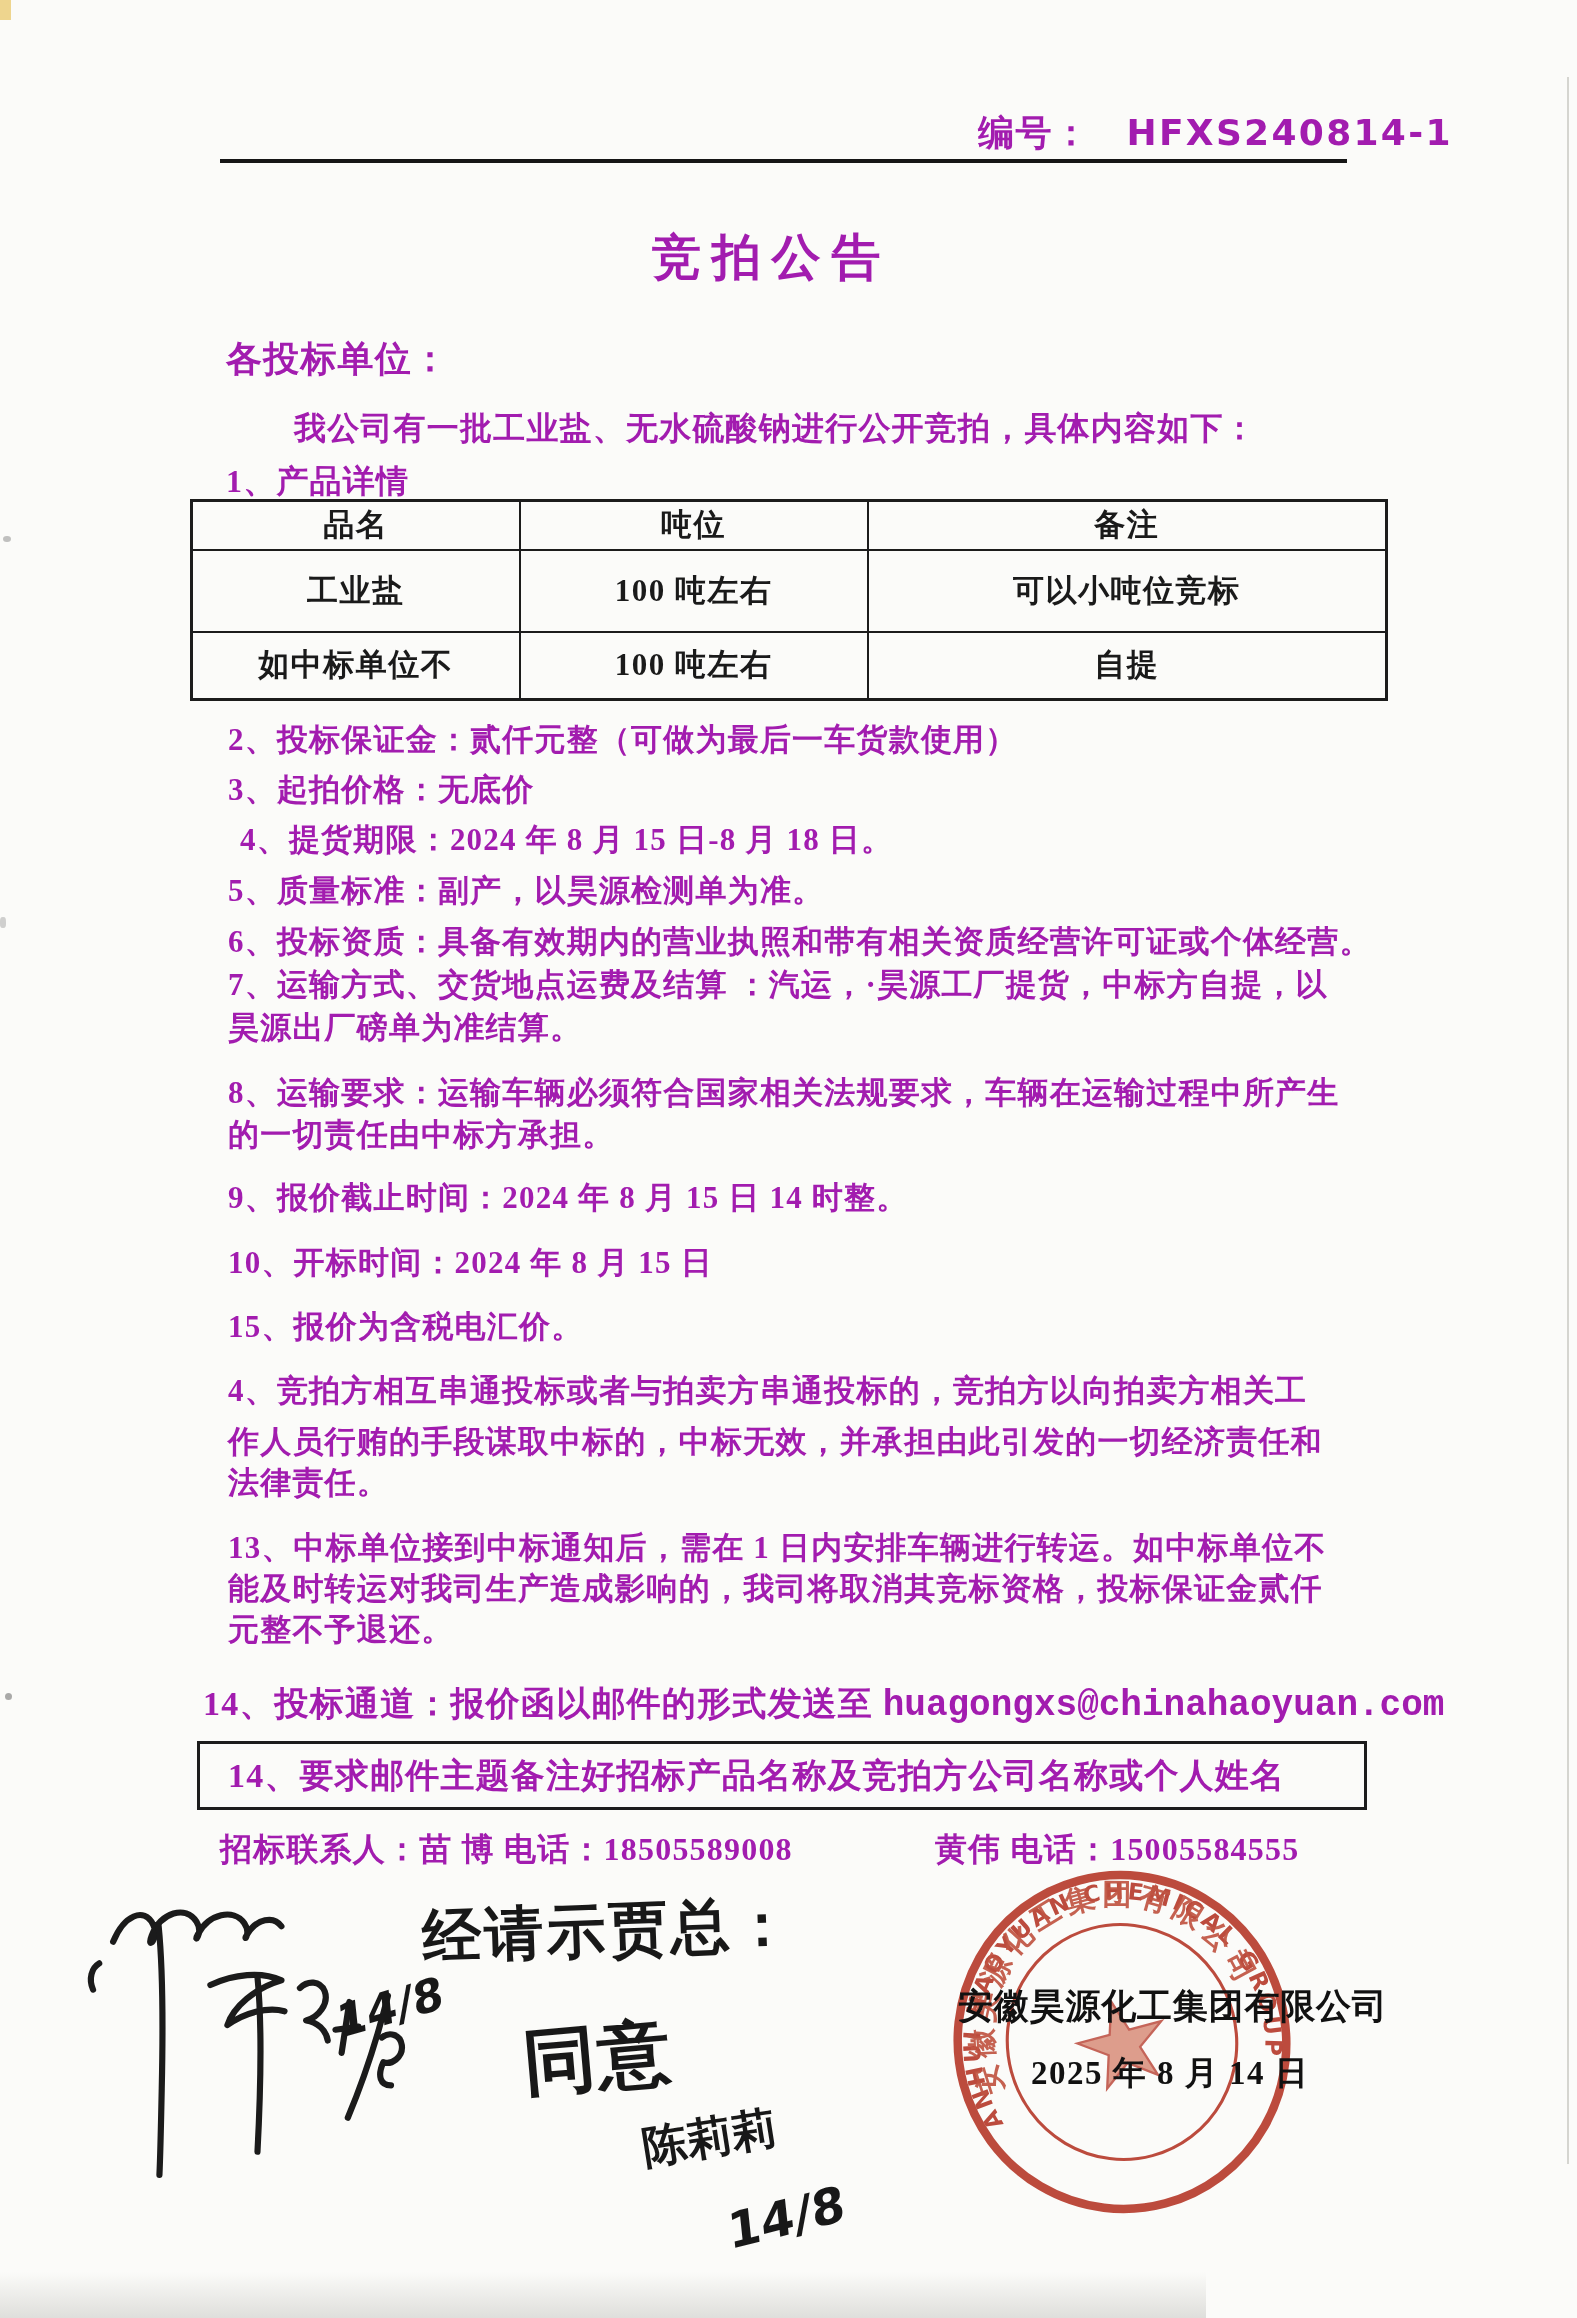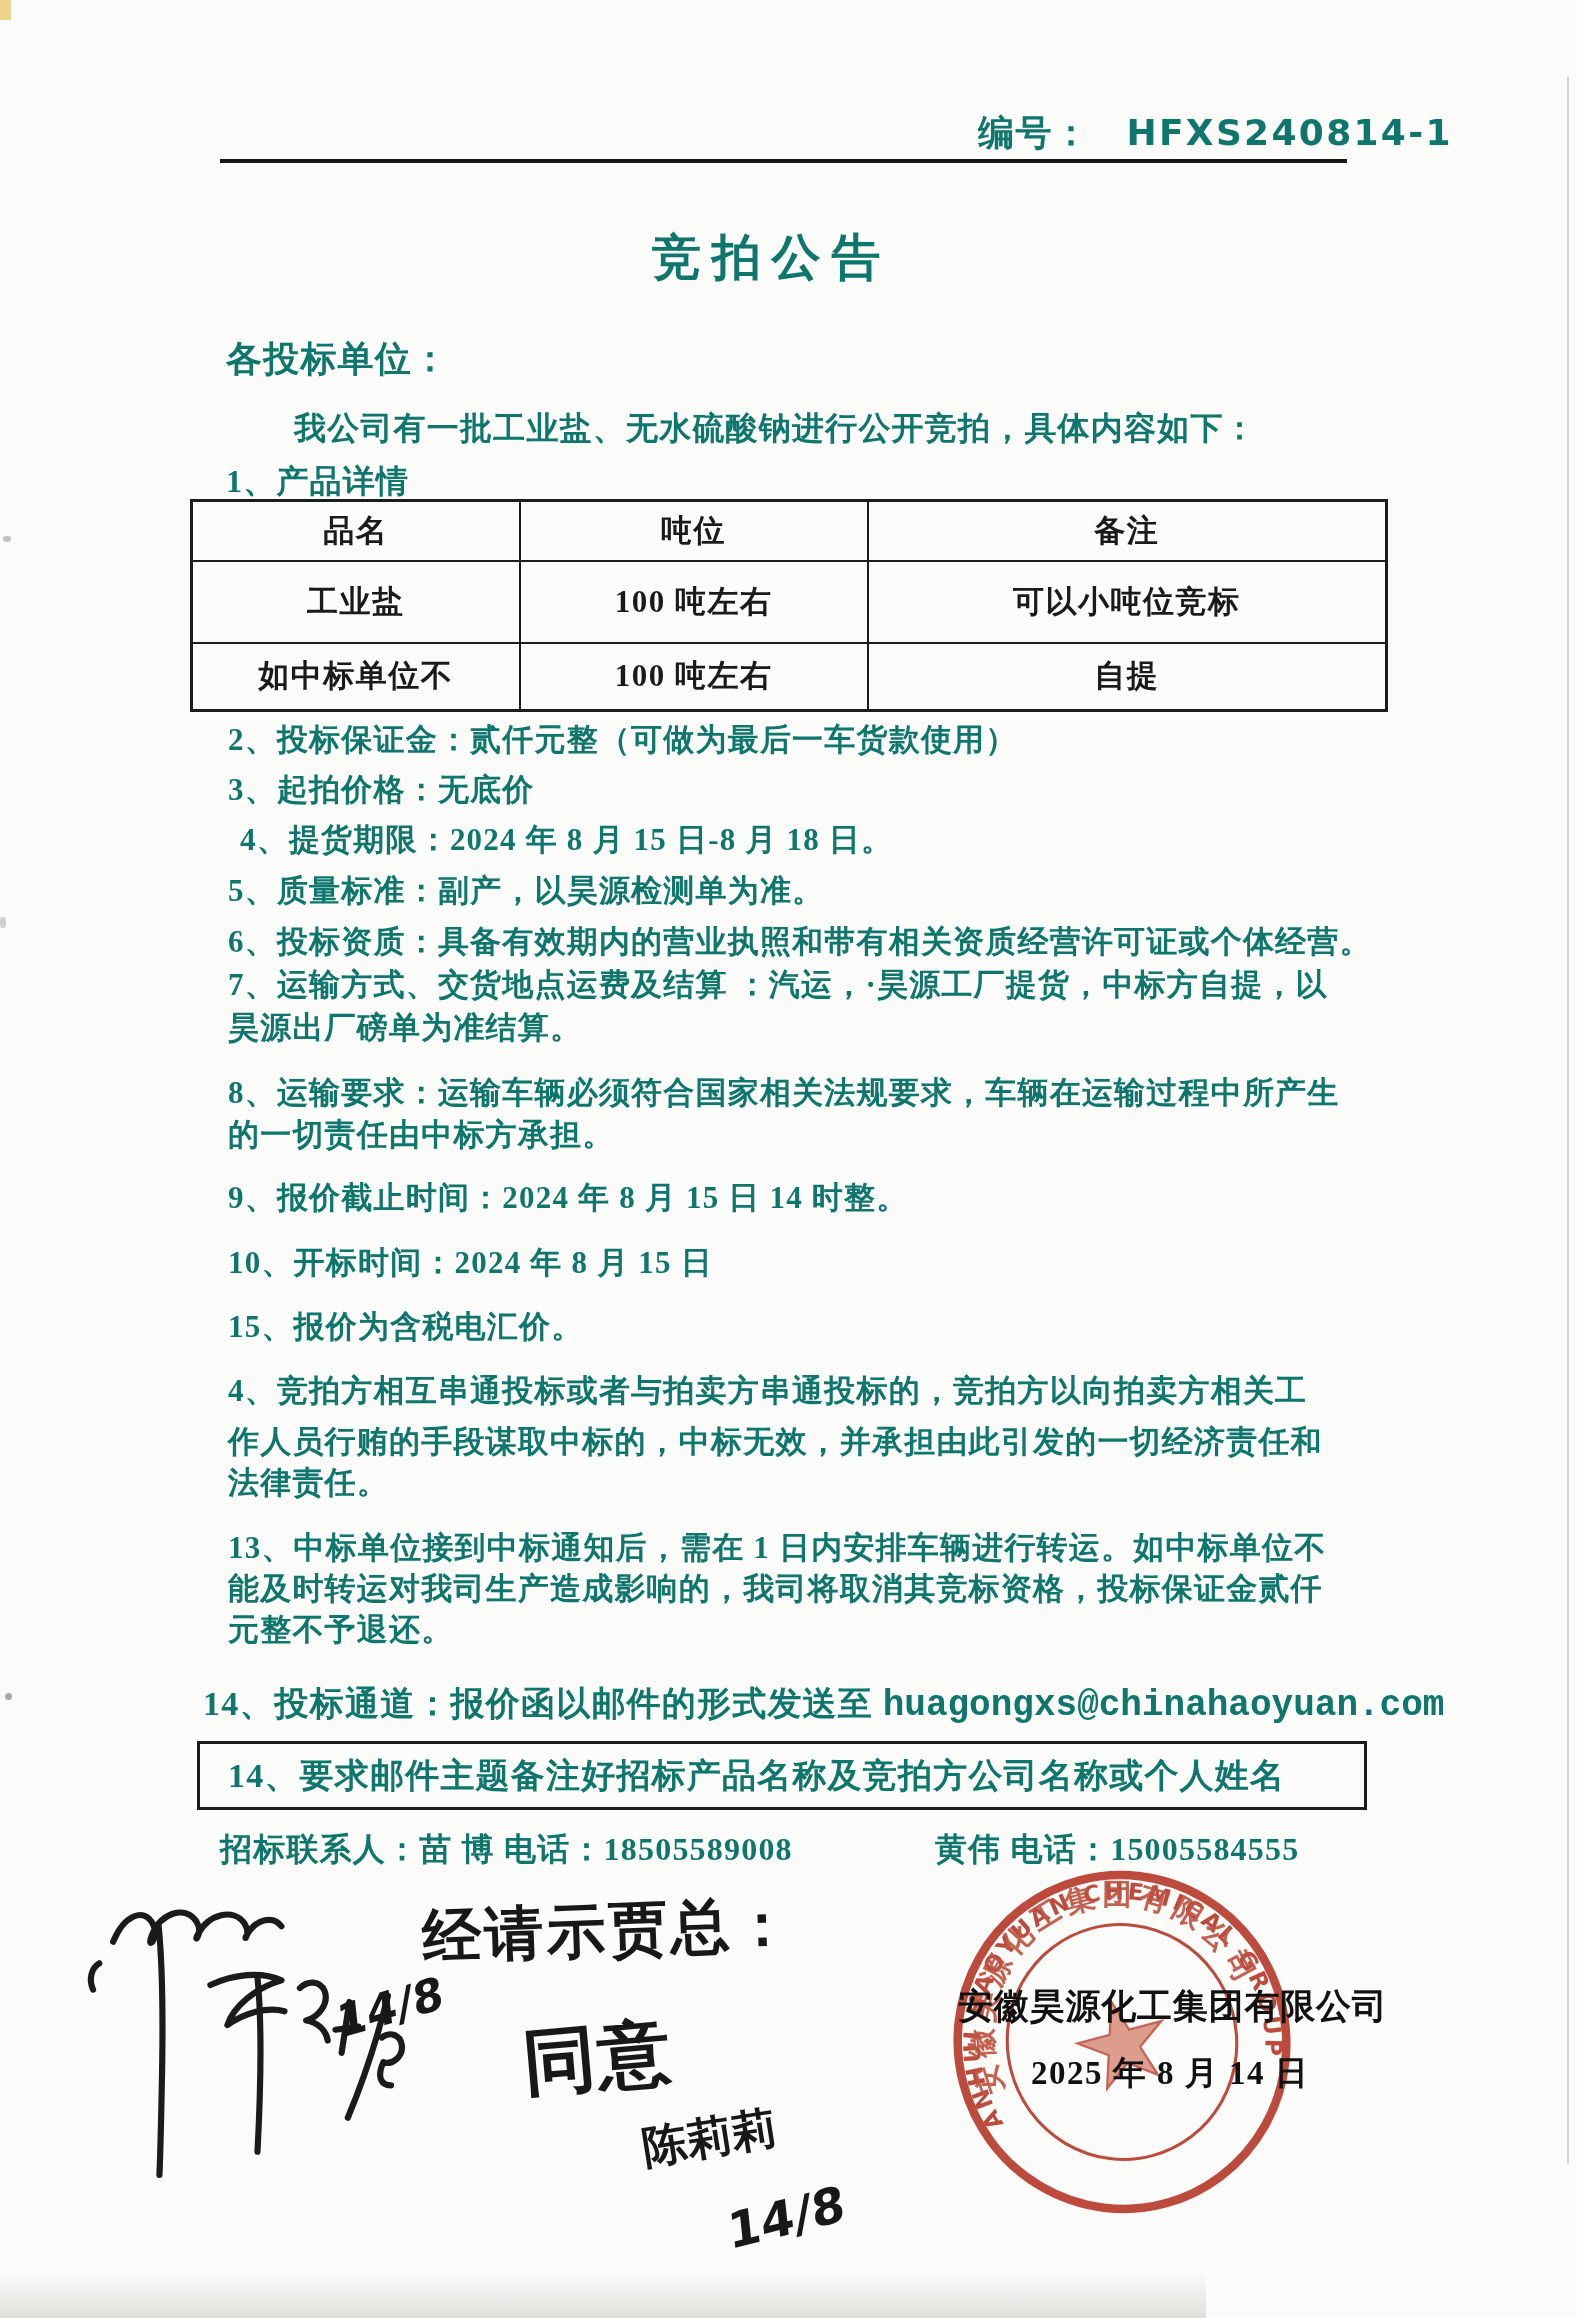--- a/index.html
+++ b/index.html
@@ -5,21 +5,21 @@
   html,body{margin:0;padding:0;background:#e8e8e6;}
   .page{
     position:relative; width:1577px; height:2319px;
     background:#fbfbf9; overflow:hidden;
     font-family:"Liberation Serif","DejaVu Serif",serif;
     color:#171717;
   }
   .ln{
     position:absolute; white-space:nowrap;
     font-weight:700; font-size:31px; line-height:1.25;
-    letter-spacing:1.2px; color:#0f766e;
+    letter-spacing:1.2px; color:#a21caf;
     font-family:"Liberation Serif","DejaVu Serif",serif;
   }
   .hei{font-family:"DejaVu Sans","Liberation Sans",sans-serif;}
   .docnum{top:110px; left:978px; font-size:36px; letter-spacing:1.5px;}
   .docnum .val{margin-left:36px; letter-spacing:2.3px;}
   .rule{position:absolute; left:220px; top:159px; width:1127px; height:3.9px; background:#161616;}
   .title{top:227px; left:652px; font-size:49px; letter-spacing:10.8px;}
   .salutation{top:337px; left:226px; font-size:36px;}
   .intro{top:408px; left:294px; font-size:32px;}
   .sec1{top:461px; left:226px; font-size:32px;}
@@ -27,21 +27,21 @@
   table.products{
     position:absolute; left:190px; top:499px; width:1195px;
     border-collapse:collapse; table-layout:fixed;
     border:3.1px solid #1c1c1c;
   }
   table.products td,table.products th{
     border:2.3px solid #1c1c1c; text-align:center; vertical-align:middle;
     font-weight:700; font-size:31px; letter-spacing:1.5px; color:#1a1a1a;
     padding:0;
   }
-  tr.hrow{height:60px;} tr.r1{height:82px;} tr.r2{height:68px;}
+  tr.hrow{height:49px;} tr.r1{height:82px;} tr.r2{height:68px;}
 
   .email{font-family:"Liberation Mono","DejaVu Sans Mono",monospace; font-size:36px; letter-spacing:0px;}
   .boxnote{
     position:absolute; left:197px; top:1741px; width:1164px; height:63px;
     border:3.1px solid #1c1c1c;
   }
   .boxnote .txt{position:absolute; left:28px; top:10.8px; font-size:34px;}
 
   .hand{
     position:absolute; white-space:nowrap; color:#181818;

